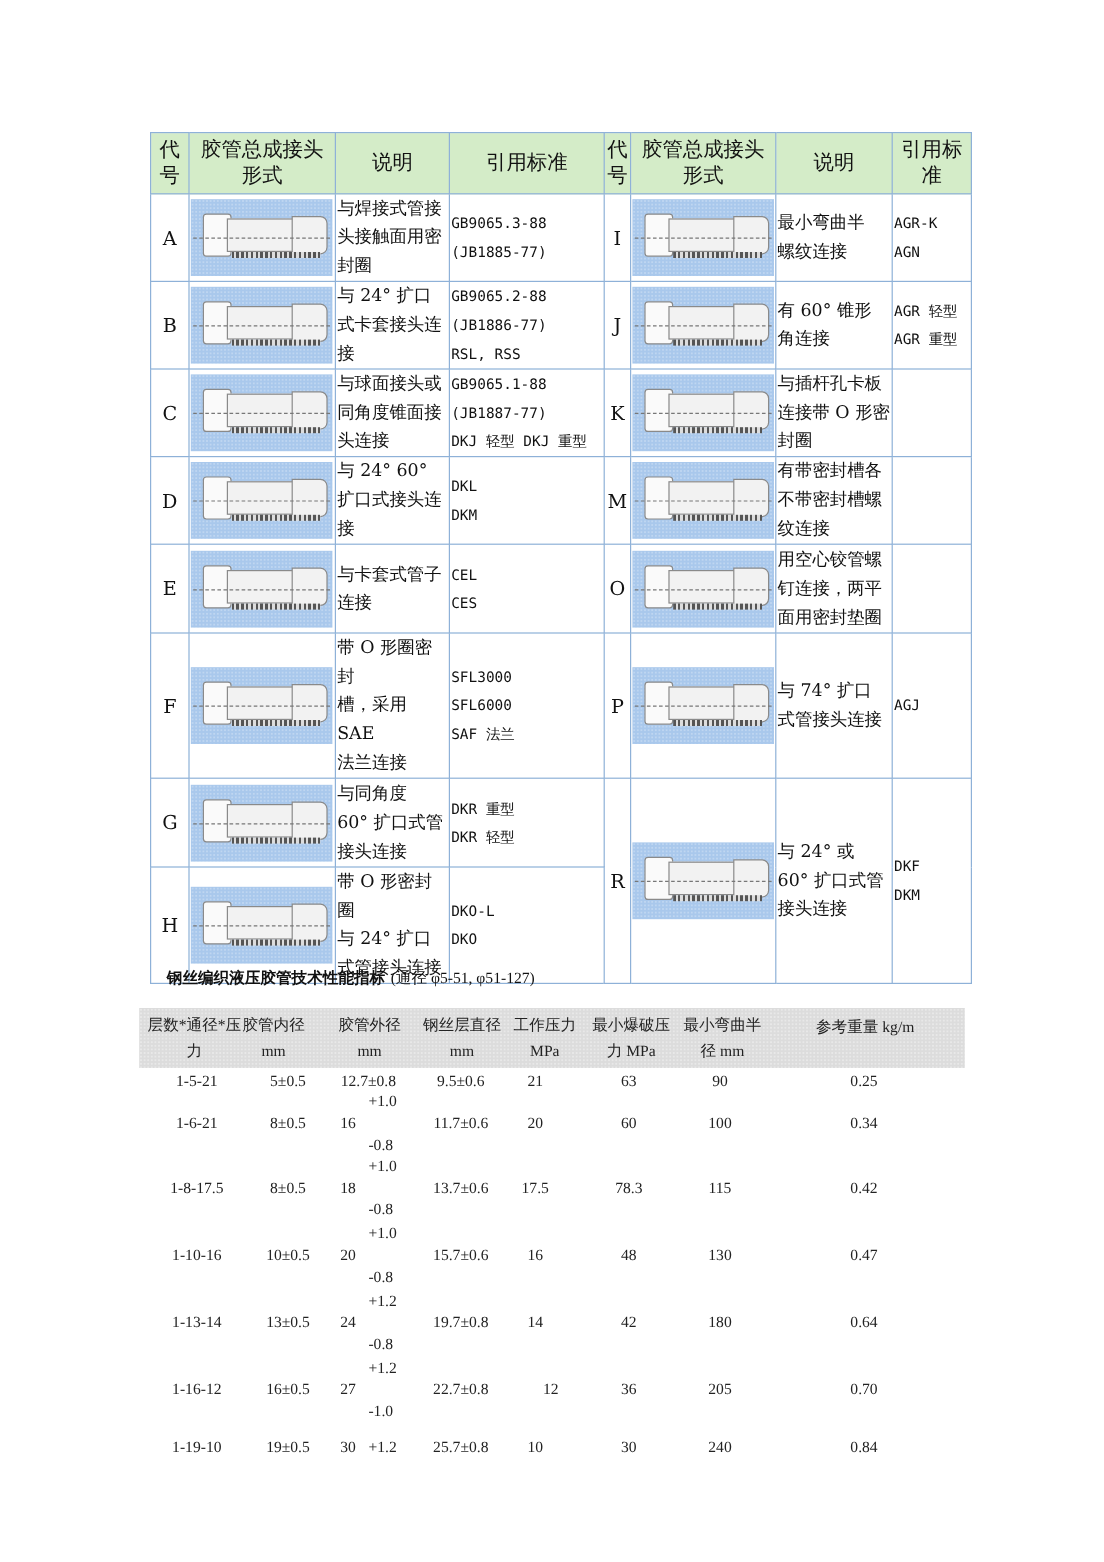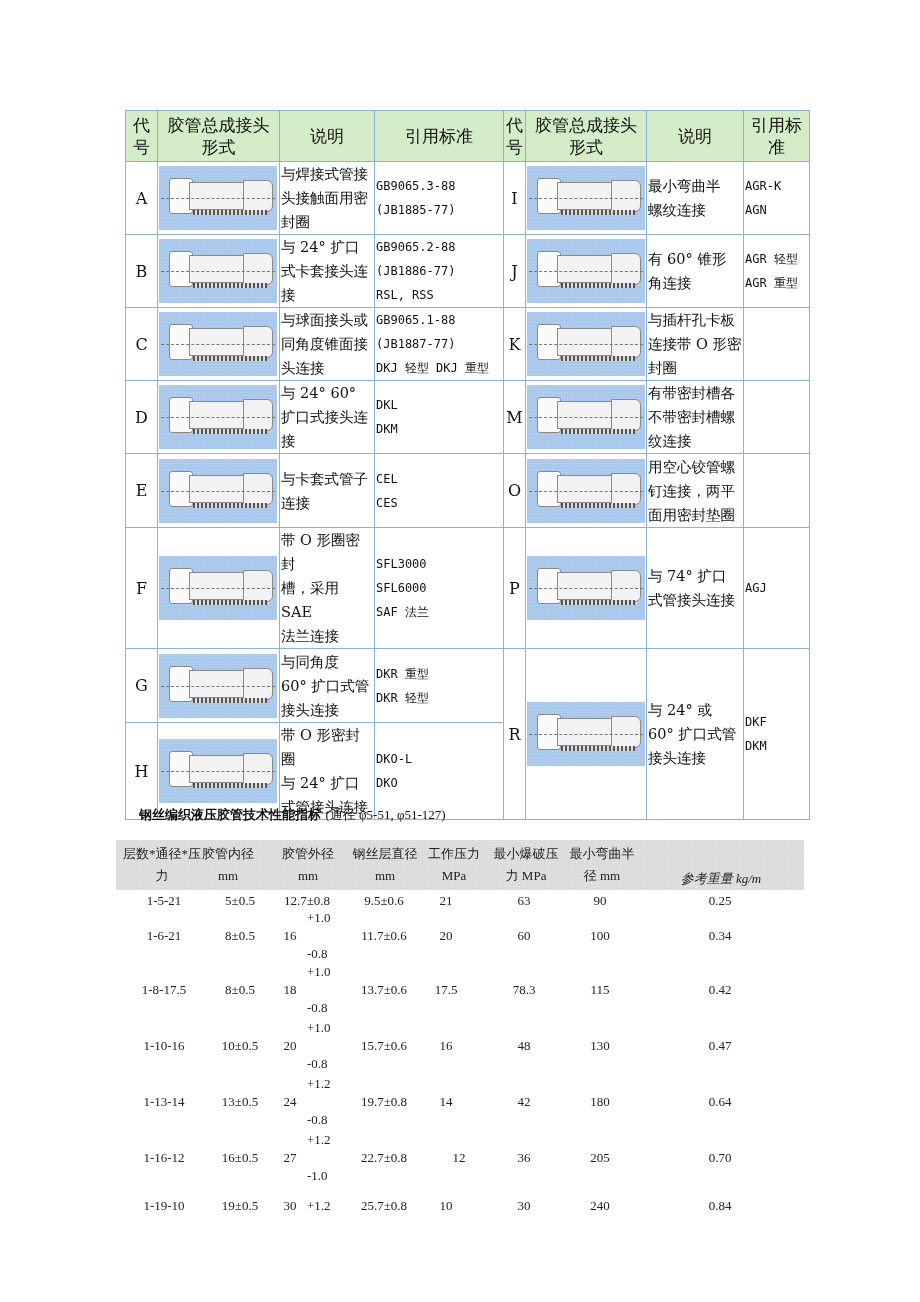--- a/index.html
+++ b/index.html
@@ -31,21 +31,21 @@
   
   .sec-title { position: absolute; left: 139px; top: 806px; font-size: 13px; font-weight: bold;
                font-family: "DejaVu Sans", "Liberation Sans", sans-serif; }
   .sec-title .sub { font-weight: normal; font-family: "Liberation Serif", serif; font-size: 13px; }
 
   .perf-head { position: absolute; left: 116px; top: 840px; width: 688px; height: 50px; background: #dcdcdc;
                background-image: radial-gradient(rgba(255,255,255,0.35) 1px, transparent 1px);
                background-size: 3px 3px; }
   .ph { position: absolute; top: 3px; font-size: 13px; line-height: 22px; text-align: center; color: #222;
         font-family: "Liberation Serif", serif; }
-  .ph.single { top: 28px; font-style: italic; }
+  .ph.single { top: 5px; }
 
   .perf-row { position: absolute; left: 0; width: 920px; font-family: "Liberation Serif", serif;
               font-size: 13px; color: #222; }
   .cell { position: absolute; text-align: center; }
   .tol { position: absolute; font-size: 13px; }
 </style>
 </head>
 <body>
 
 <table class="fit-table">

